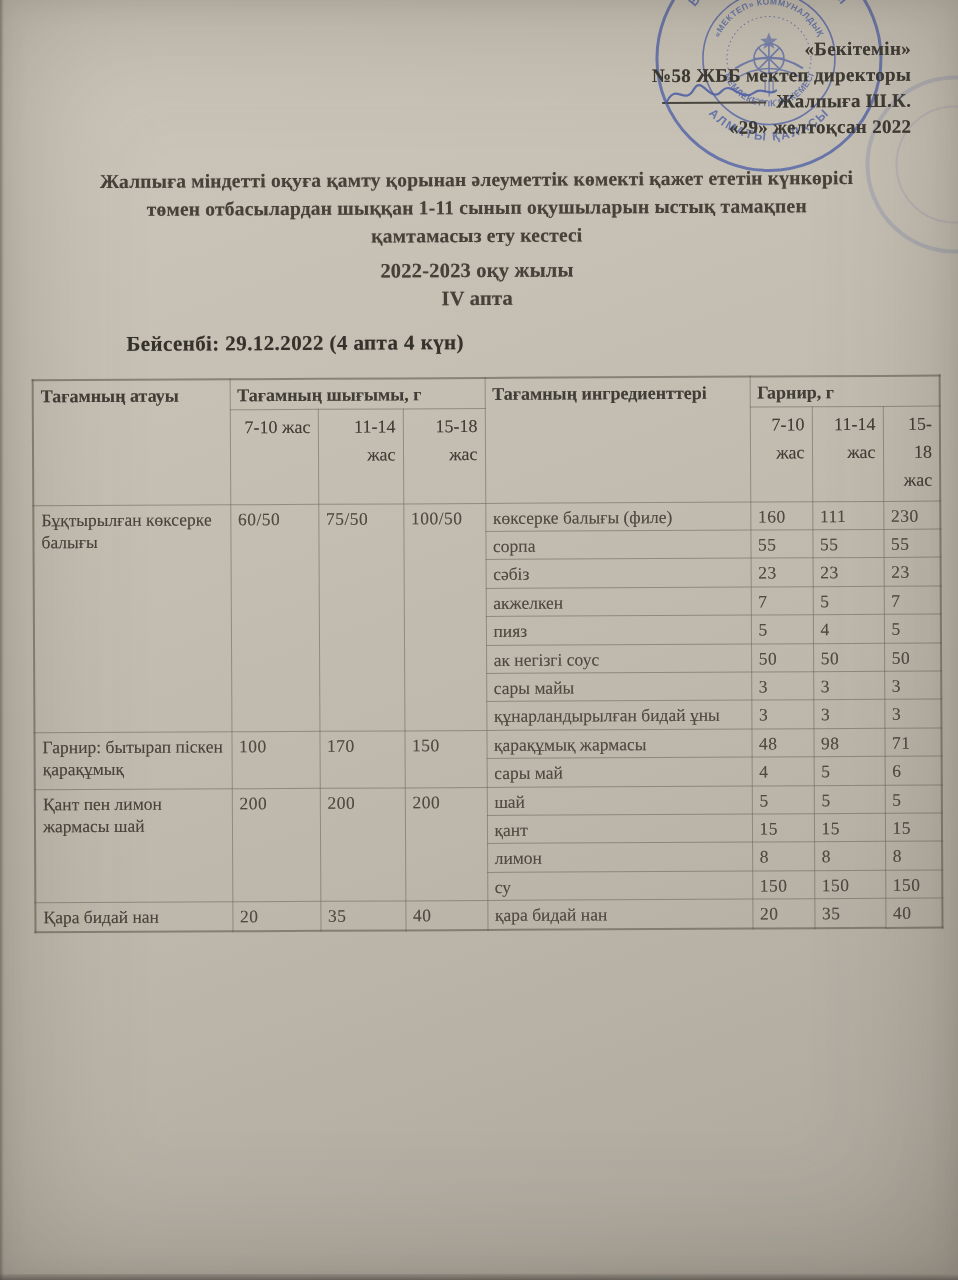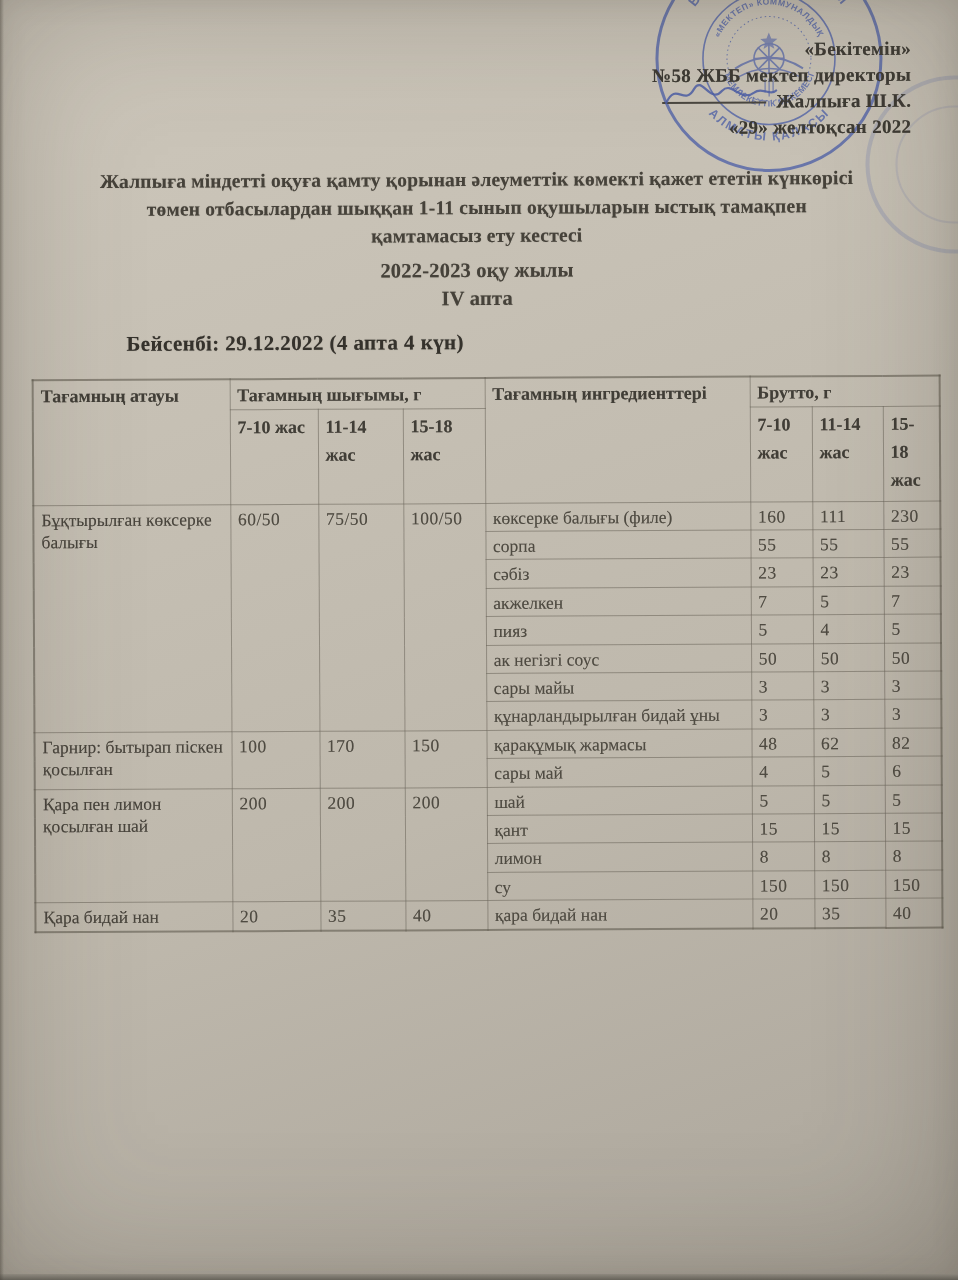--- a/index.html
+++ b/index.html
@@ -54,21 +54,21 @@
     border-collapse:collapse;table-layout:fixed;
     font-size:17.5px;color:#4f4b42;
   }
   .menu-table th,.menu-table td{
     border:1px solid rgba(104,99,87,.55);
     vertical-align:top;padding:3px 7px 2px;line-height:1.28;
     overflow:hidden;text-shadow:0 0 .6px rgba(79,75,66,.45);
   }
   .menu-table{border:2px solid rgba(95,90,78,.6);}
   .menu-table th{font-size:18px;text-align:left;color:#413e37;padding-top:4px;}
-  .menu-table .age th{font-weight:bold;line-height:1.55;padding-bottom:6px;}
+  .menu-table .age th{font-weight:normal;line-height:1.55;padding-bottom:6px;text-align:right;}
   .menu-table td.num{letter-spacing:.5px;}
   .menu-table tr.group-start td{border-top:1.6px solid rgba(95,90,78,.68);}
   .menu-table td.dish{color:#49453d;}
 </style>
 </head>
 <body>
 
 <div class="sheet">
 
   <svg class="stamp" viewBox="0 0 244 244">
@@ -140,21 +140,21 @@
       <col style="width:265px">
         <col style="width:62px">
         <col style="width:71px">
         <col style="width:57px">
     </colgroup>
     <thead>
       <tr>
         <th rowspan="2">Тағамның атауы</th>
         <th colspan="3">Тағамның шығымы, г</th>
         <th rowspan="2">Тағамның ингредиенттері</th>
-        <th colspan="3">Брутто, г</th>
+        <th colspan="3">Гарнир, г</th>
       </tr>
       <tr class="age">
         <th>7-10 жас</th>
         <th>11-14 жас</th>
         <th>15-18 жас</th>
         <th>7-10 жас</th>
         <th>11-14 жас</th>
         <th>15-18 жас</th>
       </tr>
     </thead>
@@ -205,37 +205,37 @@
           <td class="num">3</td>
           <td class="num">3</td>
         </tr>
         <tr>
           <td>құнарландырылған бидай ұны</td>
           <td class="num">3</td>
           <td class="num">3</td>
           <td class="num">3</td>
         </tr>
         <tr class="group-start">
-          <td class="dish" rowspan="2">Гарнир: бытырап піскен қосылған</td>
+          <td class="dish" rowspan="2">Гарнир: бытырап піскен қарақұмық</td>
           <td class="num" rowspan="2">100</td>
           <td class="num" rowspan="2">170</td>
           <td class="num" rowspan="2">150</td>
           <td>қарақұмық жармасы</td>
           <td class="num">48</td>
-          <td class="num">62</td>
-          <td class="num">82</td>
+          <td class="num">98</td>
+          <td class="num">71</td>
         </tr>
         <tr>
           <td>сары май</td>
           <td class="num">4</td>
           <td class="num">5</td>
           <td class="num">6</td>
         </tr>
         <tr class="group-start">
-          <td class="dish" rowspan="4">Қара пен лимон қосылған шай</td>
+          <td class="dish" rowspan="4">Қант пен лимон жармасы шай</td>
           <td class="num" rowspan="4">200</td>
           <td class="num" rowspan="4">200</td>
           <td class="num" rowspan="4">200</td>
           <td>шай</td>
           <td class="num">5</td>
           <td class="num">5</td>
           <td class="num">5</td>
         </tr>
         <tr>
           <td>қант</td>

